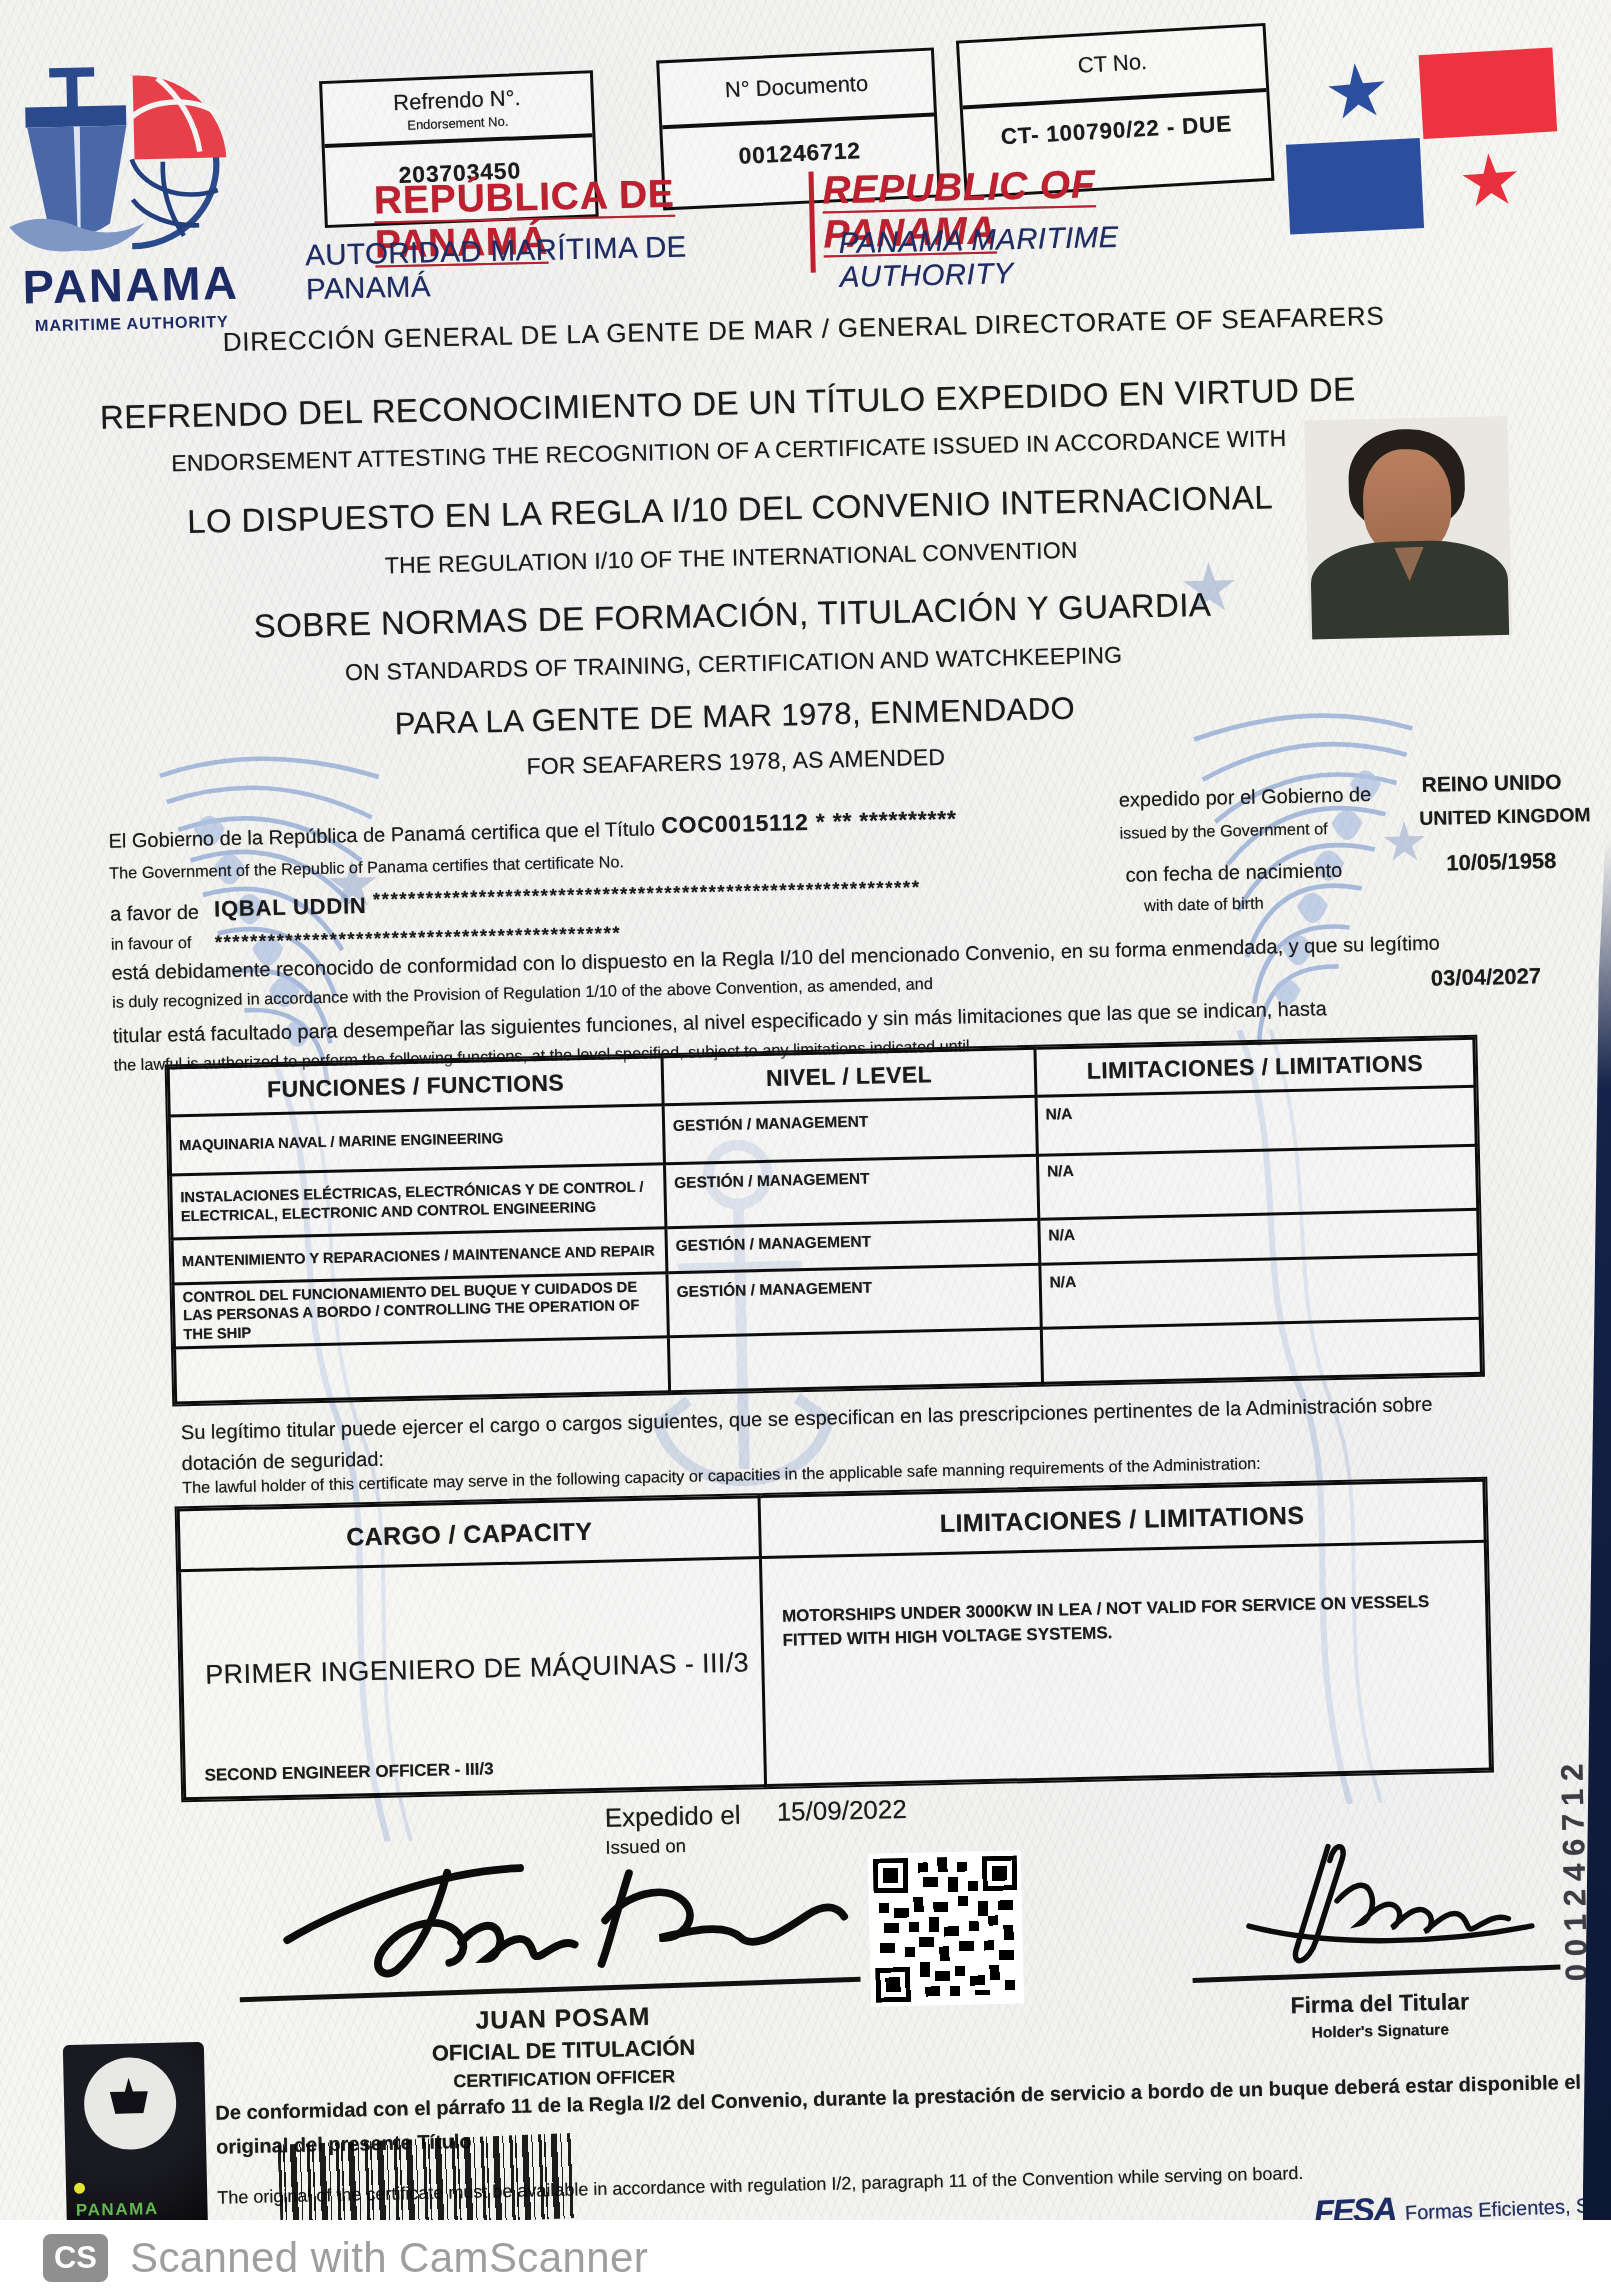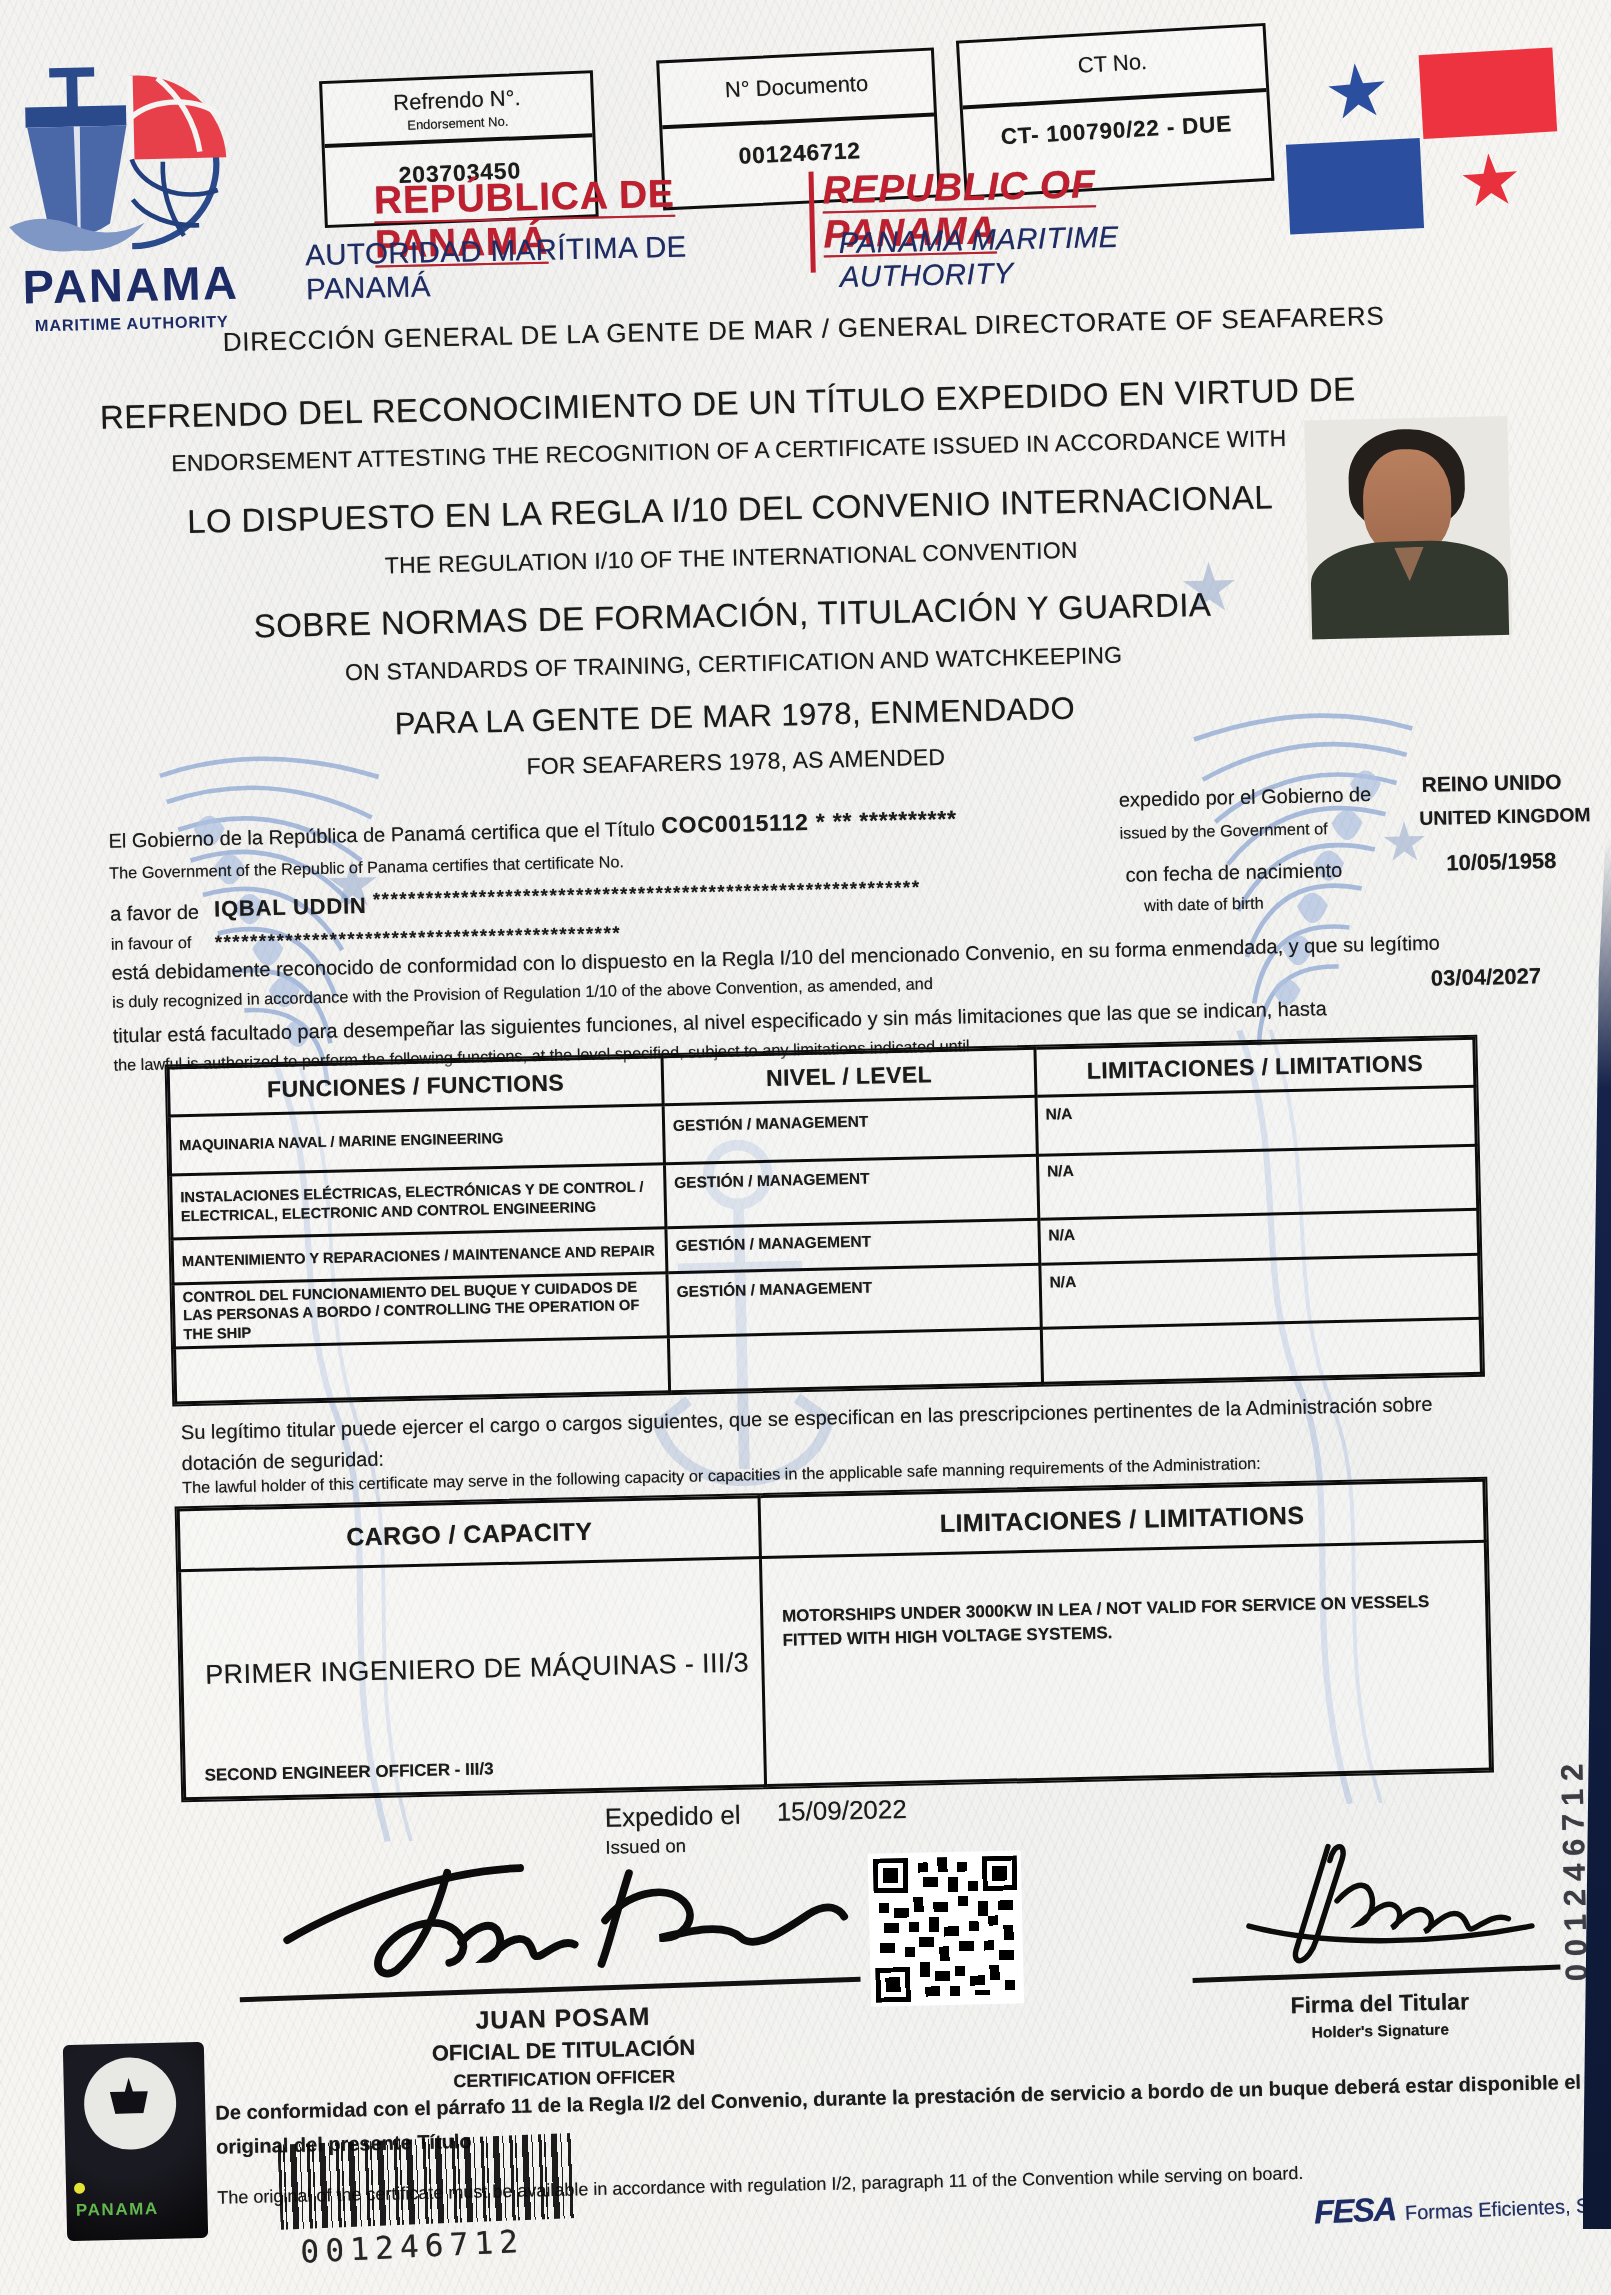--- a/index.html
+++ b/index.html
@@ -421,15 +421,21 @@
       <div class="ring"></div>
       <div class="ship"></div>
       <div class="ytick"></div>
       <div class="gtxt">PANAMA</div>
     </div>
 
   </div>
 
   <div class="navy-wedge"></div>
 
+  <div class="cs-bar">
+    <div class="cs-logo">
+        <span>CS</span>
+      </div>
+    <div class="cs-text">Scanned with CamScanner</div>
+  </div>
 
 </div>
 
 
 </body></html>

